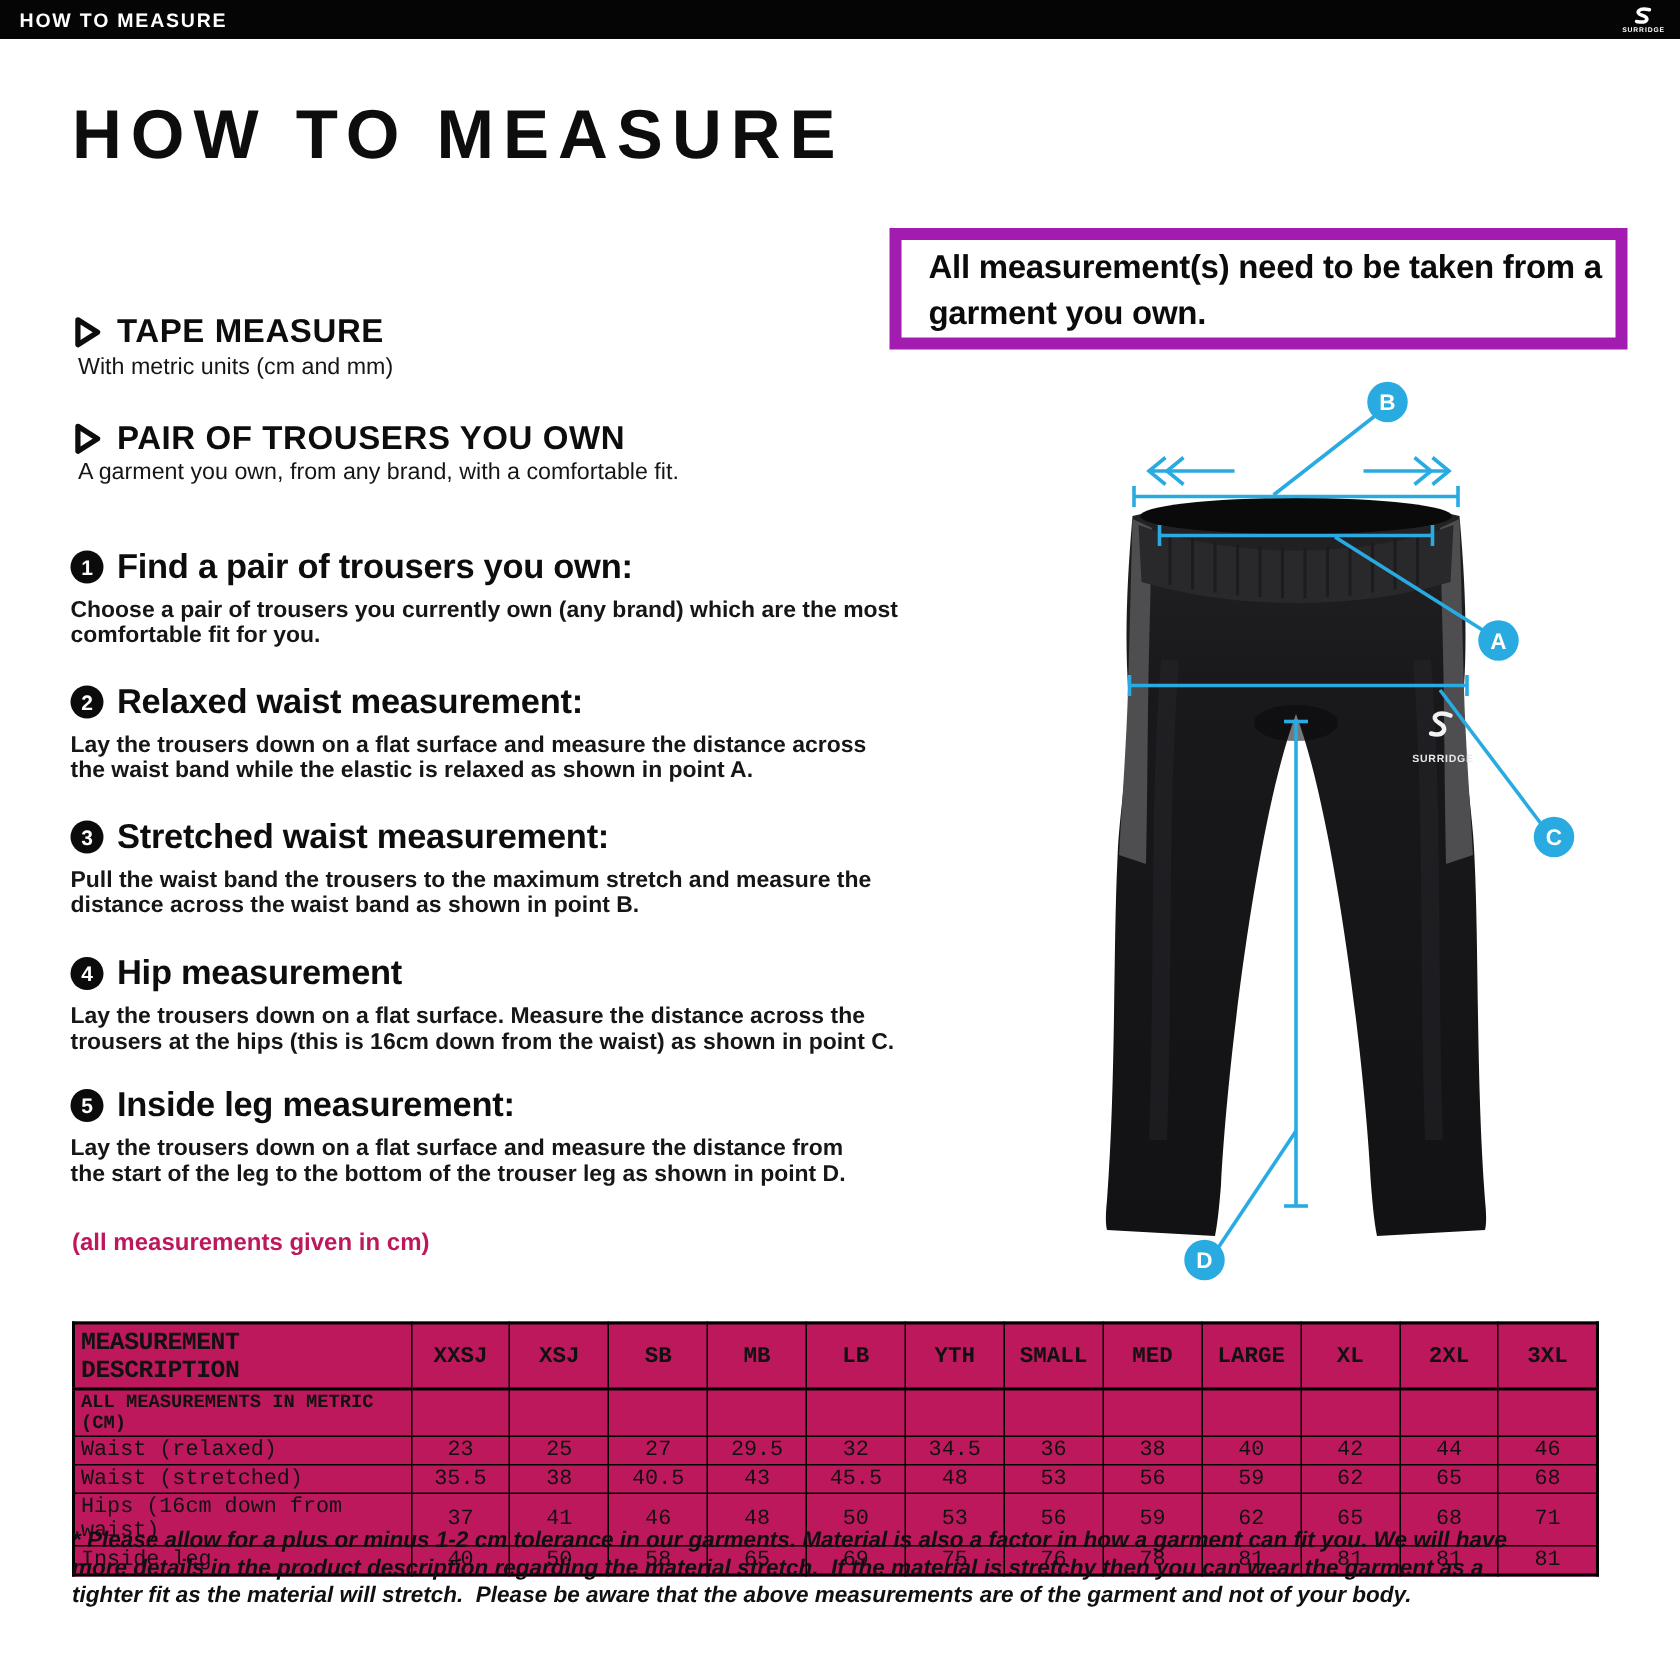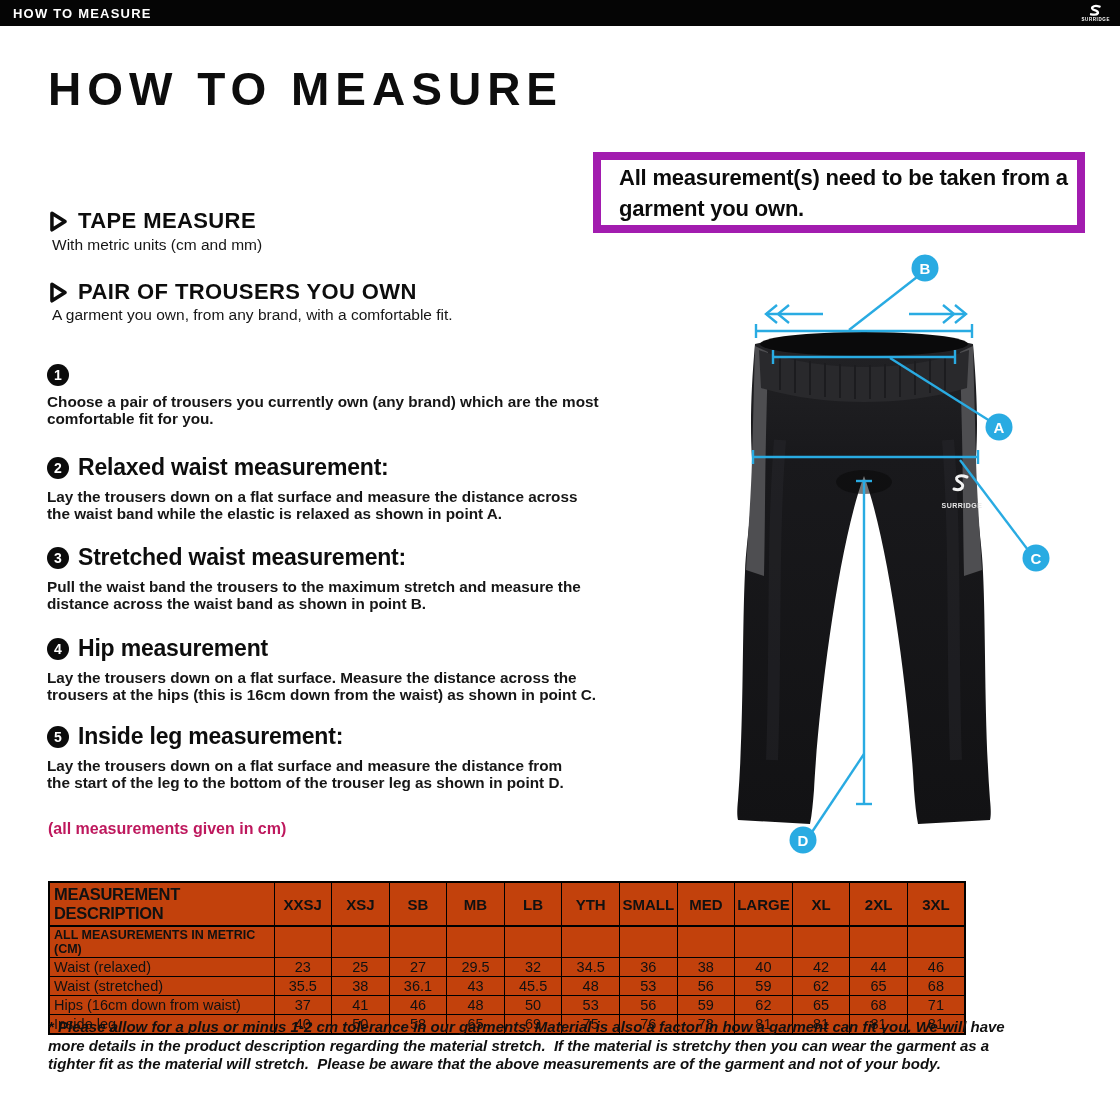--- a/index.html
+++ b/index.html
@@ -44,22 +44,22 @@
     border:8px solid #a21caf; padding:9px 18px; display:flex; align-items:center;
   }
   .notice-text { font-size:22px; font-weight:bold; line-height:31px; color:#0b0b0b; white-space:pre; letter-spacing:-.2px; }
   
   .figure { position:absolute; left:660px; top:240px; }
   
   .sc-heading { position:absolute; left:48px; top:820px; display:flex; align-items:baseline; gap:10px; }
   .sc-title { font-size:36px; font-weight:bold; letter-spacing:2px; color:#0d0d0d; }
   .sc-sub { font-size:16px; font-weight:bold; color:#be185d; }
   table.size-chart {
-    position:absolute; left:48px; top:881px; width:918px;
-    border-collapse:collapse; table-layout:fixed; background:#c2410c;
+    position:absolute; left:48px; top:881px; width:1018px;
+    border-collapse:collapse; table-layout:fixed; background:#be185d;font-family:Liberation Mono, monospace;
   }
   table.size-chart th, table.size-chart td { border:1.5px solid #000; }
   table.size-chart { border:2px solid #000; }
   th.desc-h { font-size:16.5px; font-weight:bold; text-align:left; padding:2px 4px; letter-spacing:-.3px; }
   th.size-h { font-size:15px; font-weight:bold; text-align:center; padding:2px 0; }
   tr.header-row th { border-bottom-width:2px; height:25px; }
   td.note-cell { font-size:12.5px; font-weight:bold; padding:1px 4px; height:18px; }
   td.label-cell { font-size:14.5px; padding:1px 4px; height:19px; }
   td.val-cell { font-size:14.5px; text-align:center; padding:1px 0; height:19px; }
   
@@ -103,20 +103,21 @@
     <svg width="21" height="23" viewBox="0 0 24 26">
       <path d="M4.5 3.5 L19.5 13 L4.5 22.5 Z" fill="#fff" stroke="#0d0d0d" stroke-width="4" stroke-linejoin="round"></path>
     </svg>
     <span class="need-title">PAIR OF TROUSERS YOU OWN</span>
   </div>
   <div class="need-sub need-sub-2">A garment you own, from any brand, with a comfortable fit.</div>
 
   <div class="step step-1">
     <div class="step-head">
       <span class="step-num">1</span>
+      <span class="step-title">Find a pair of trousers you own:</span>
     </div>
     <div class="step-body">Choose a pair of trousers you currently own (any brand) which are the most
 comfortable fit for you.</div>
   </div>
   <div class="step step-2">
     <div class="step-head">
       <span class="step-num">2</span>
       <span class="step-title">Relaxed waist measurement:</span>
     </div>
     <div class="step-body">Lay the trousers down on a flat surface and measure the distance across
@@ -305,21 +306,21 @@
           <td class="val-cell">38</td>
           <td class="val-cell">40</td>
           <td class="val-cell">42</td>
           <td class="val-cell">44</td>
           <td class="val-cell">46</td>
         </tr>
         <tr>
           <td class="label-cell">Waist (stretched)</td>
           <td class="val-cell">35.5</td>
           <td class="val-cell">38</td>
-          <td class="val-cell">36.1</td>
+          <td class="val-cell">40.5</td>
           <td class="val-cell">43</td>
           <td class="val-cell">45.5</td>
           <td class="val-cell">48</td>
           <td class="val-cell">53</td>
           <td class="val-cell">56</td>
           <td class="val-cell">59</td>
           <td class="val-cell">62</td>
           <td class="val-cell">65</td>
           <td class="val-cell">68</td>
         </tr>

